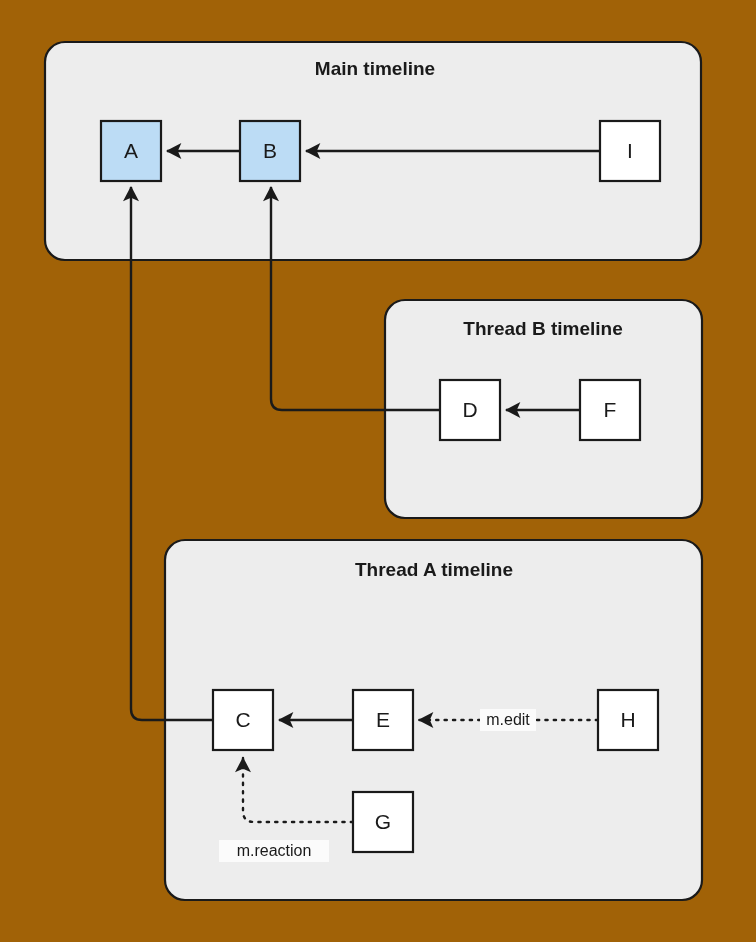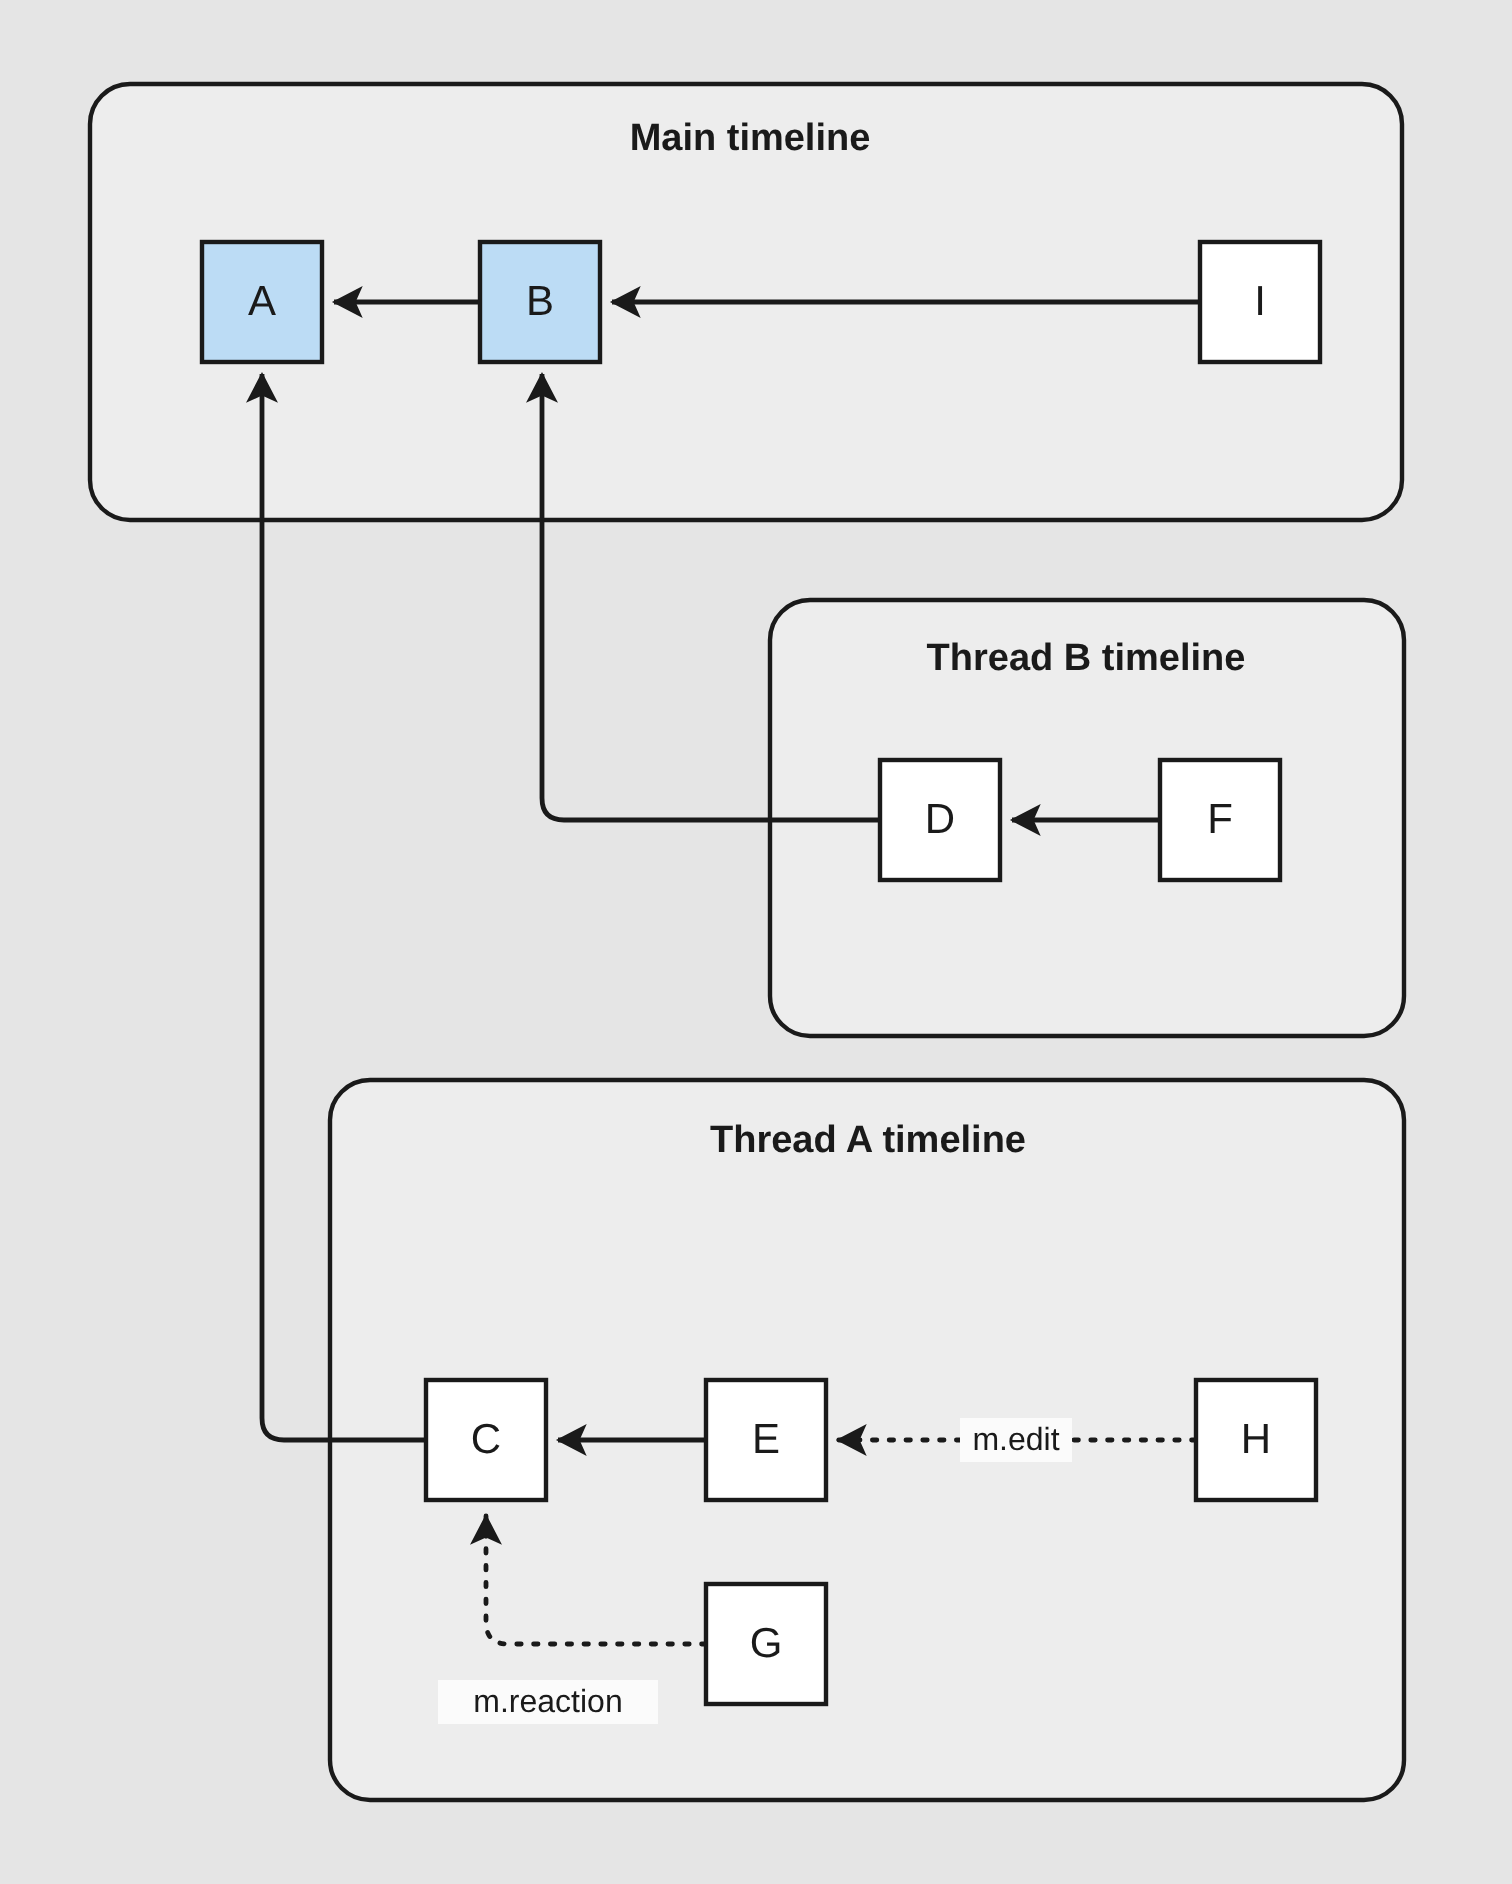--- a/index.html
+++ b/index.html
@@ -8,21 +8,21 @@
     padding: 0;
     background: #ffffff;
   }
   body {
     font-family: "Liberation Sans", sans-serif;
   }
   #canvas {
     position: relative;
     width: 756px;
     height: 942px;
-    background: #e5e5e5;
+    background: #a16207;
     overflow: hidden;
   }
   #canvas svg.layer {
     position: absolute;
     left: 0;
     top: 0;
     width: 756px;
     height: 942px;
   }
   .grp-title {

